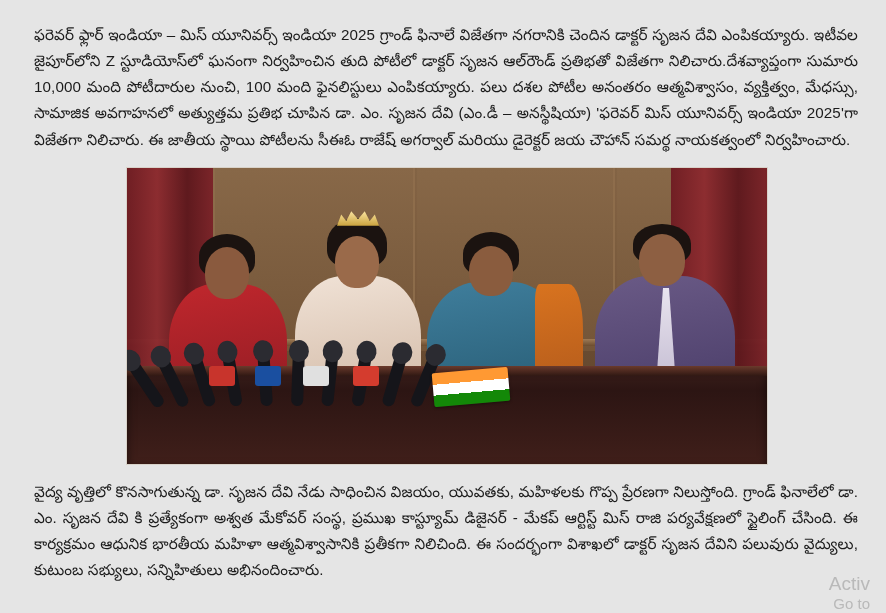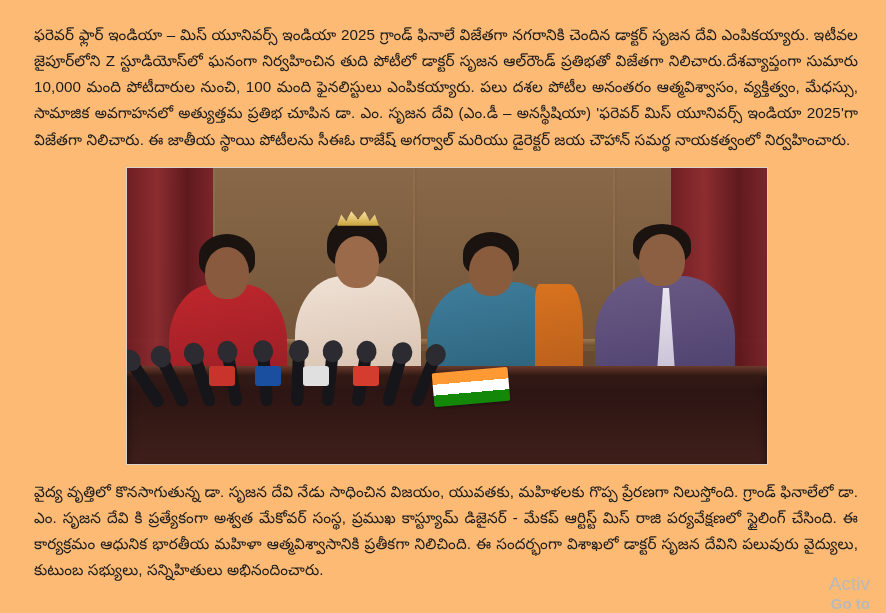--- a/index.html
+++ b/index.html
@@ -12,21 +12,21 @@
     height: 613px;
     position: relative;
     overflow: hidden;
     font-family: "Liberation Sans", sans-serif;
   }
   .page {
     position: absolute;
     left: 0; top: 0;
     width: 886px;
     height: 613px;
-    background: #fdba74;
+    background: #e5e5e5;
     box-sizing: border-box;
     padding: 22px 28px 0 34px;
   }
   .article-text {
     font-family: "Liberation Sans", sans-serif;
     font-size: 15.2px;
     line-height: 1.72;
     color: #1b1b1b;
     text-align: justify;
     text-justify: inter-word;
@@ -196,21 +196,21 @@
     position: absolute;
     right: 16px;
     bottom: 0;
     text-align: right;
     color: #b9b9b9;
     font-family: "Liberation Sans", sans-serif;
     pointer-events: none;
     user-select: none;
   }
   .wm-line1 { font-size: 19px; line-height: 22px; }
-  .wm-line2 { font-size: 15px; line-height: 18px; font-weight: bold; }
+  .wm-line2 { font-size: 15px; line-height: 18px; }
 </style>
 </head>
 <body>
 
 <div class="page">
 
   <p class="article-text para-top">ఫరెవర్ ఫ్లార్ ఇండియా – మిస్ యూనివర్స్ ఇండియా 2025 గ్రాండ్ ఫినాలే విజేతగా నగరానికి చెందిన డాక్టర్ సృజన దేవి ఎంపికయ్యారు. ఇటీవల జైపూర్‌లోని Z స్టూడియోస్‌లో ఘనంగా నిర్వహించిన తుది పోటీలో డాక్టర్ సృజన ఆల్‌రౌండ్ ప్రతిభతో విజేతగా నిలిచారు.దేశవ్యాప్తంగా సుమారు 10,000 మంది పోటీదారుల నుంచి, 100 మంది ఫైనలిస్టులు ఎంపికయ్యారు. పలు దశల పోటీల అనంతరం ఆత్మవిశ్వాసం, వ్యక్తిత్వం, మేధస్సు, సామాజిక అవగాహనలో అత్యుత్తమ ప్రతిభ చూపిన డా. ఎం. సృజన దేవి (ఎం.డీ – అనస్థీషియా) 'ఫరెవర్ మిస్ యూనివర్స్ ఇండియా 2025'గా విజేతగా నిలిచారు. ఈ జాతీయ స్థాయి పోటీలను సీఈఓ రాజేష్ అగర్వాల్ మరియు డైరెక్టర్ జయ చౌహాన్ సమర్థ నాయకత్వంలో నిర్వహించారు.</p>
 
   <div class="figure">
     <div class="photo">

